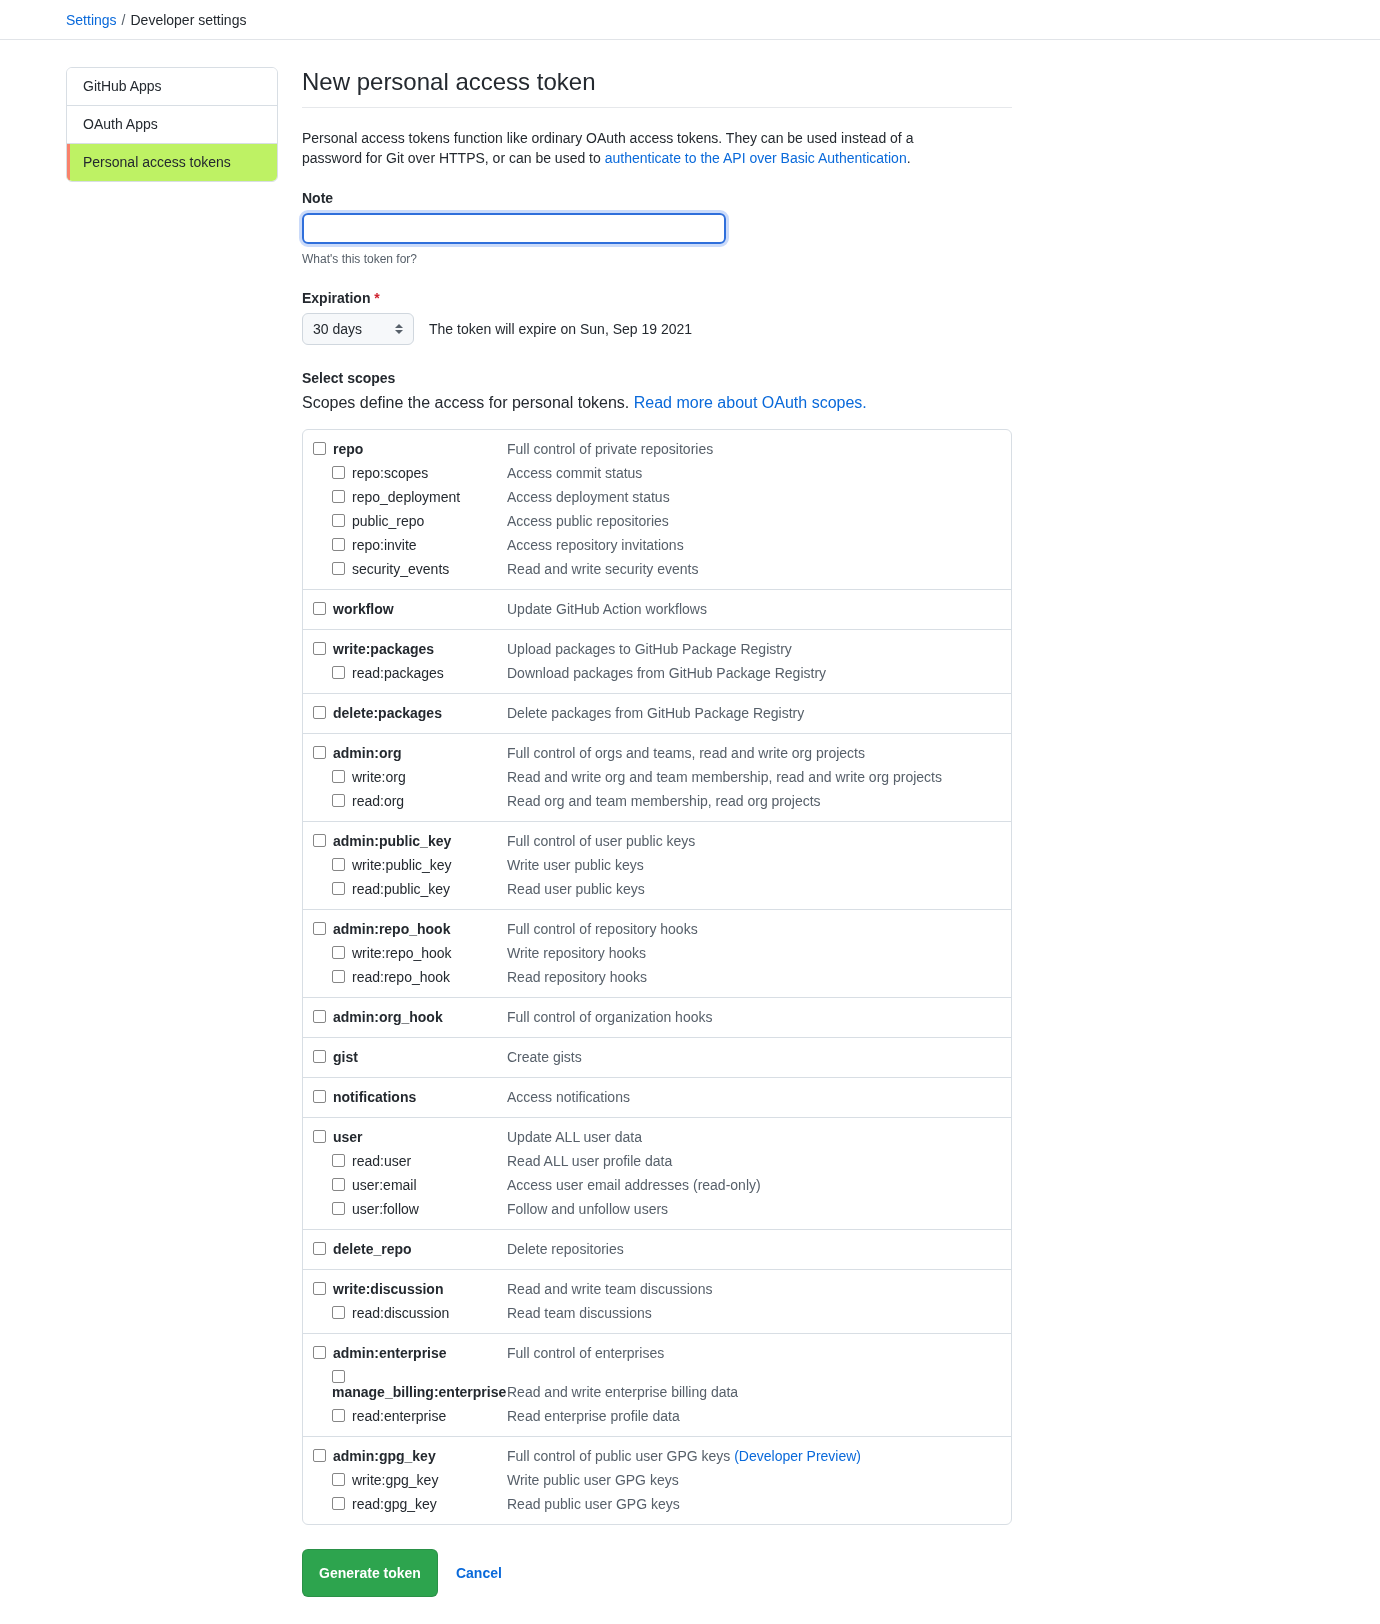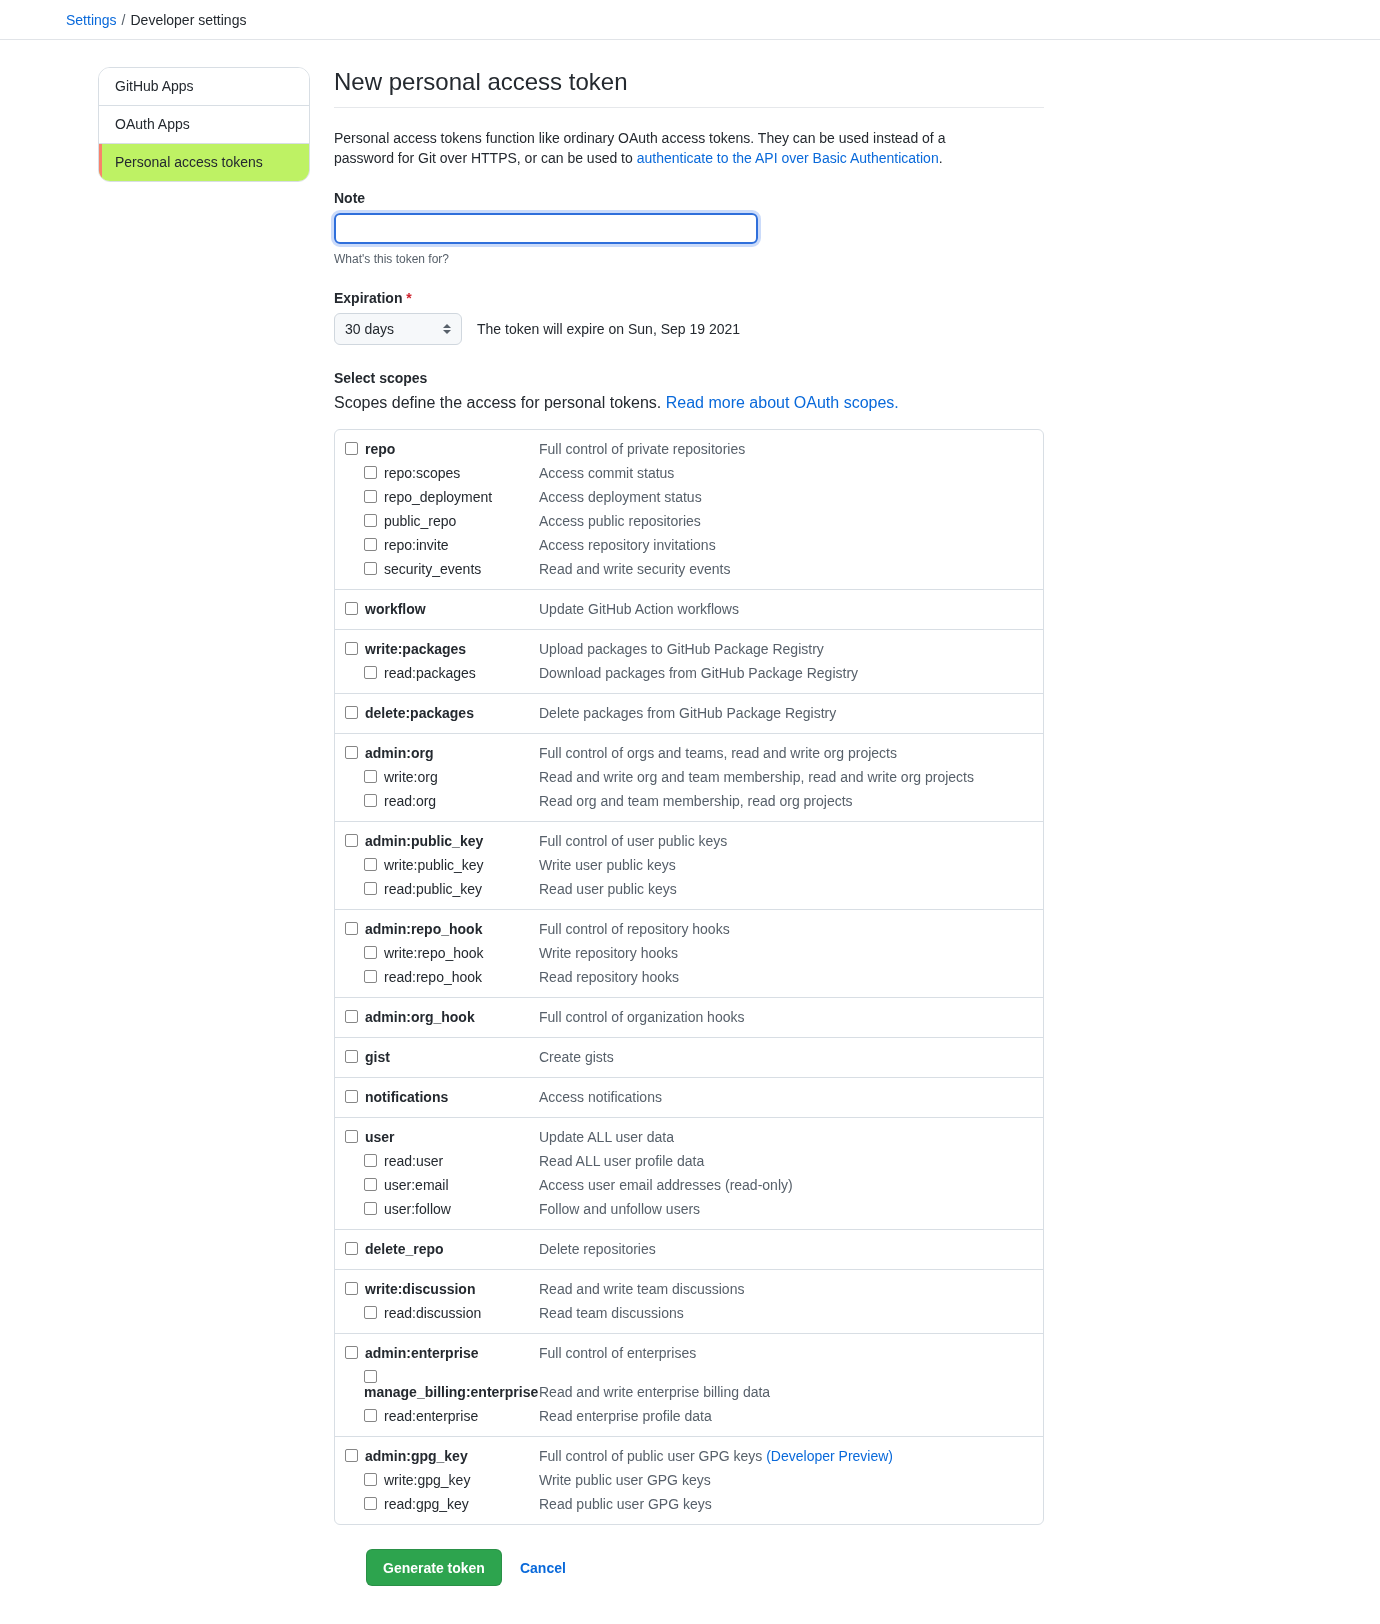--- a/index.html
+++ b/index.html
@@ -34,24 +34,23 @@
     display: flex;
     padding: 27px 0 0 66px;
     align-items: flex-start;
   }
 
   
   .sidebar {
     width: 212px;
     flex: 0 0 212px;
     border: 1px solid #d8dee4;
-    border-radius: 12px;
+    border-radius: 6px;
     overflow: hidden;
     background: #fff;
-    margin-left: 32px;
   }
   .side-item {
     position: relative;
     padding: 10px 14px 10px 16px;
     font-size: 14px;
     color: #24292f;
     border-bottom: 1px solid #d8dee4;
     line-height: 17px;
     cursor: pointer;
     background: #fff;
@@ -123,21 +122,21 @@
     font-size: 12px;
     color: #57606a;
     margin-top: 7px;
     line-height: 16px;
   }
 
   .exp-block { margin-top: 23px; }
   .exp-row { display: flex; align-items: center; margin-top: 2px; }
   .select-wrap {
     position: relative;
-    width: 128px;
+    width: 112px;
     height: 32px;
     border: 1px solid #d0d7de;
     border-radius: 6px;
     background: #f6f8fa;
     display: flex;
     align-items: center;
     padding: 0 10px;
     cursor: pointer;
   }
   .select-wrap .sel-value { font-size: 14px; color: #24292f; }
@@ -238,25 +237,24 @@
     align-items: center;
   }
   .btn-primary {
     background: #2da44e;
     border: 1px solid rgba(27,31,36,0.15);
     border-radius: 6px;
     color: #ffffff;
     font-size: 14px;
     font-weight: bold;
     padding: 0 16px;
-    height: 37px;
+    height: 48px;
     line-height: 30px;
     cursor: pointer;
     font-family: "Liberation Sans", sans-serif;
-    margin-left: 32px;
   }
   .btn-link {
     color: #0969da;
     font-size: 14px;
     font-weight: bold;
     margin-left: 18px;
     cursor: pointer;
   }
 </style>
 </head>

